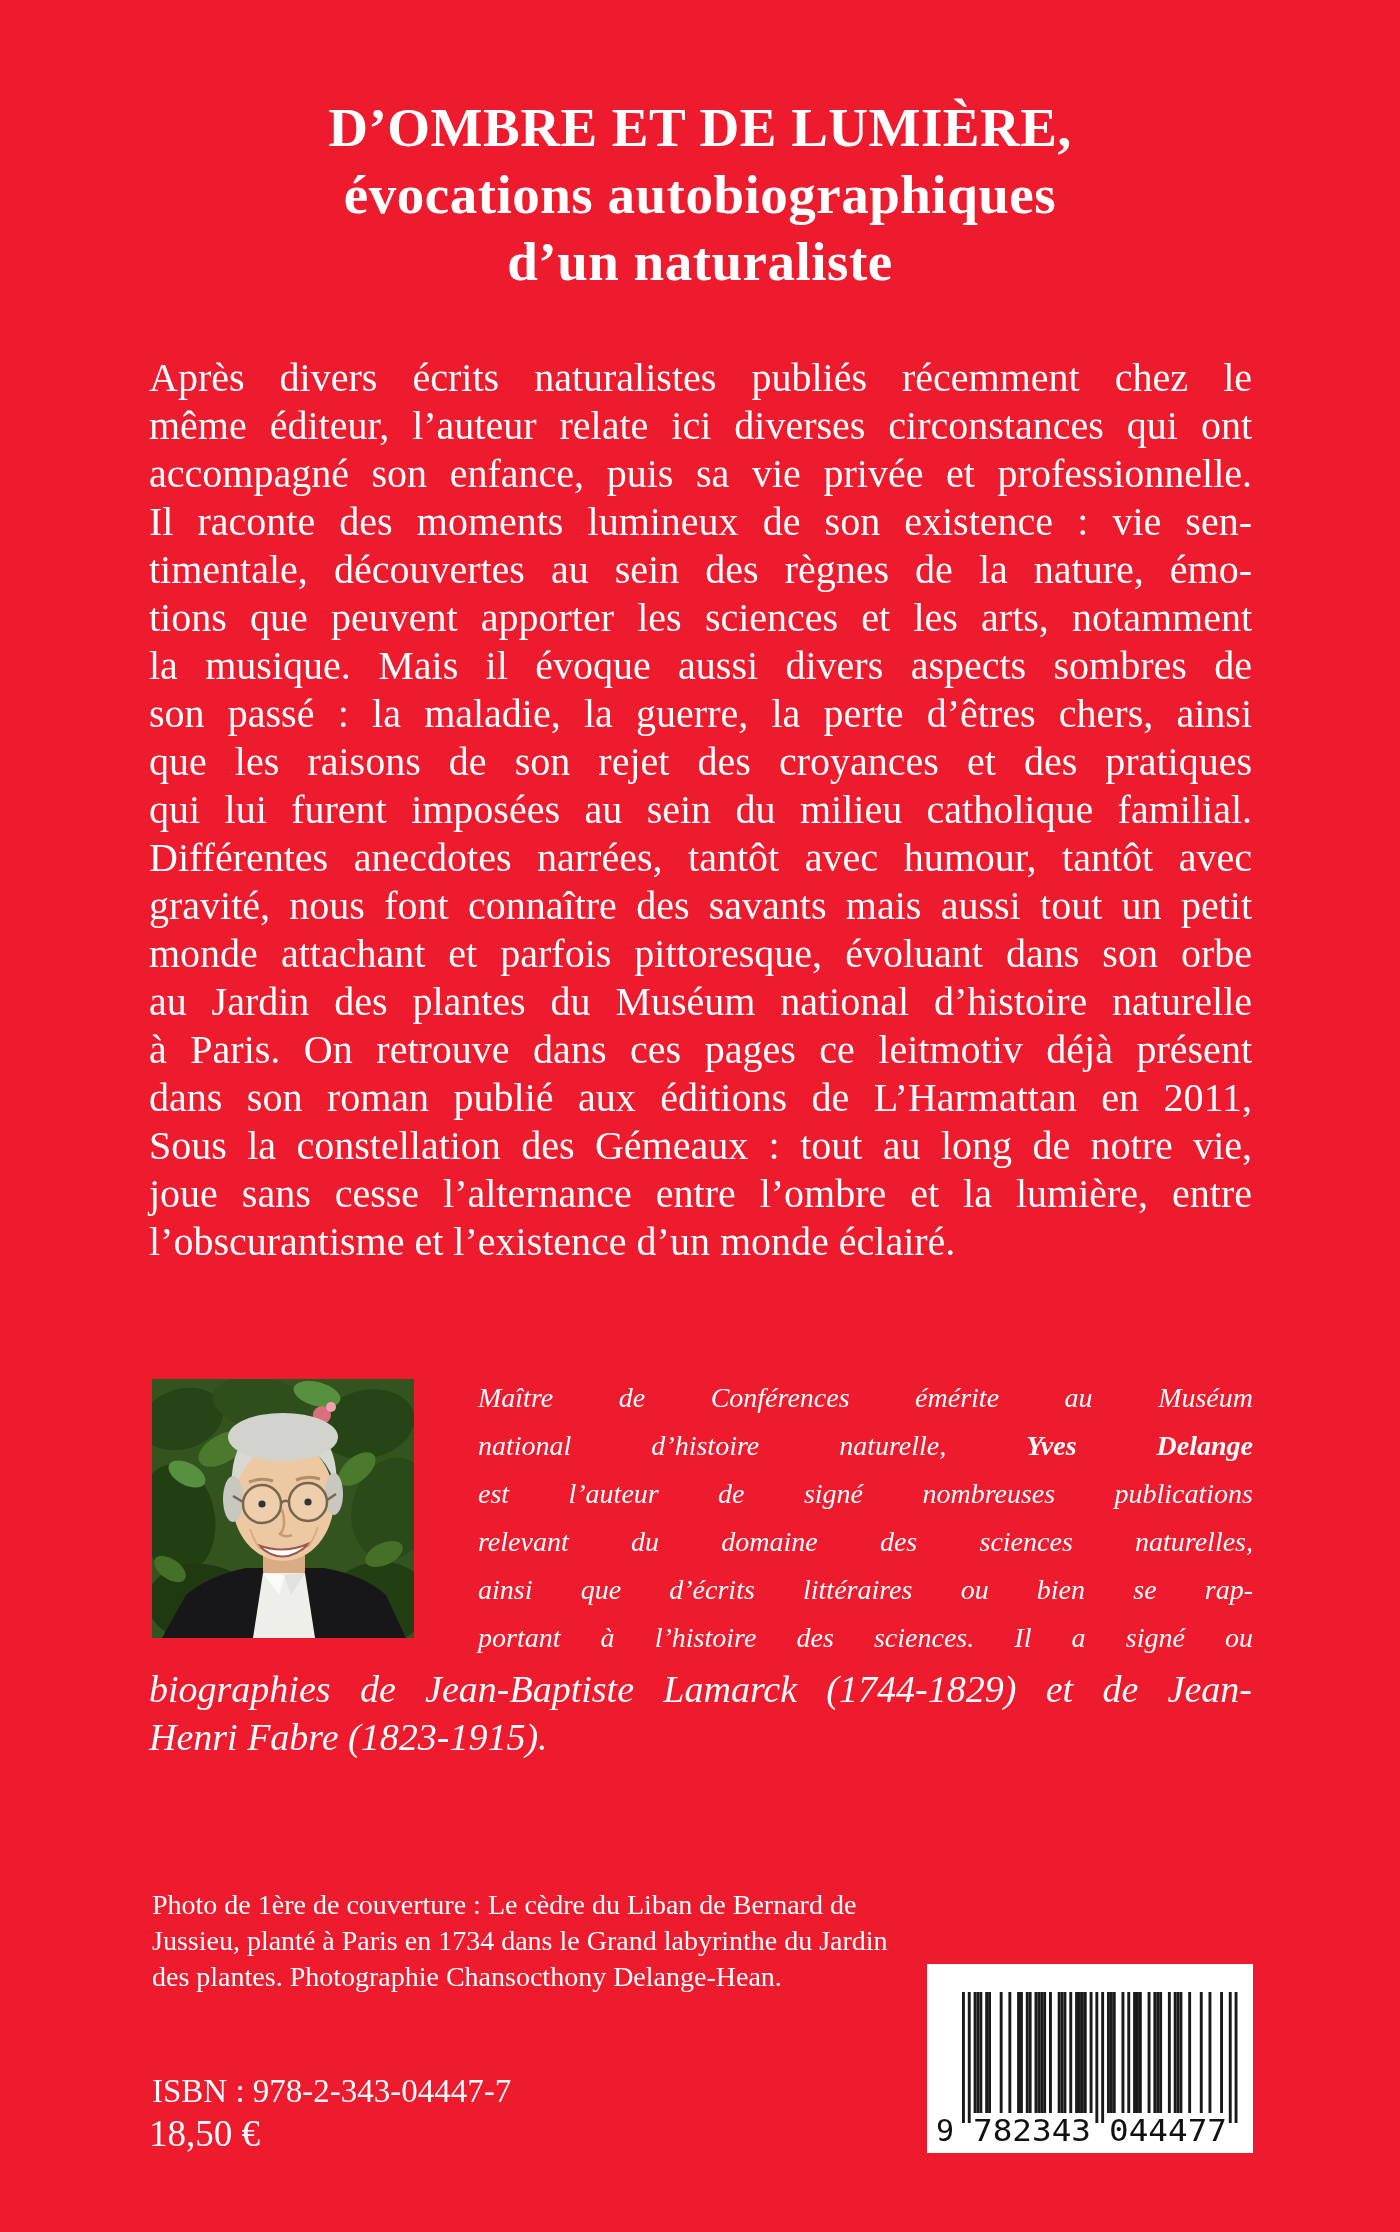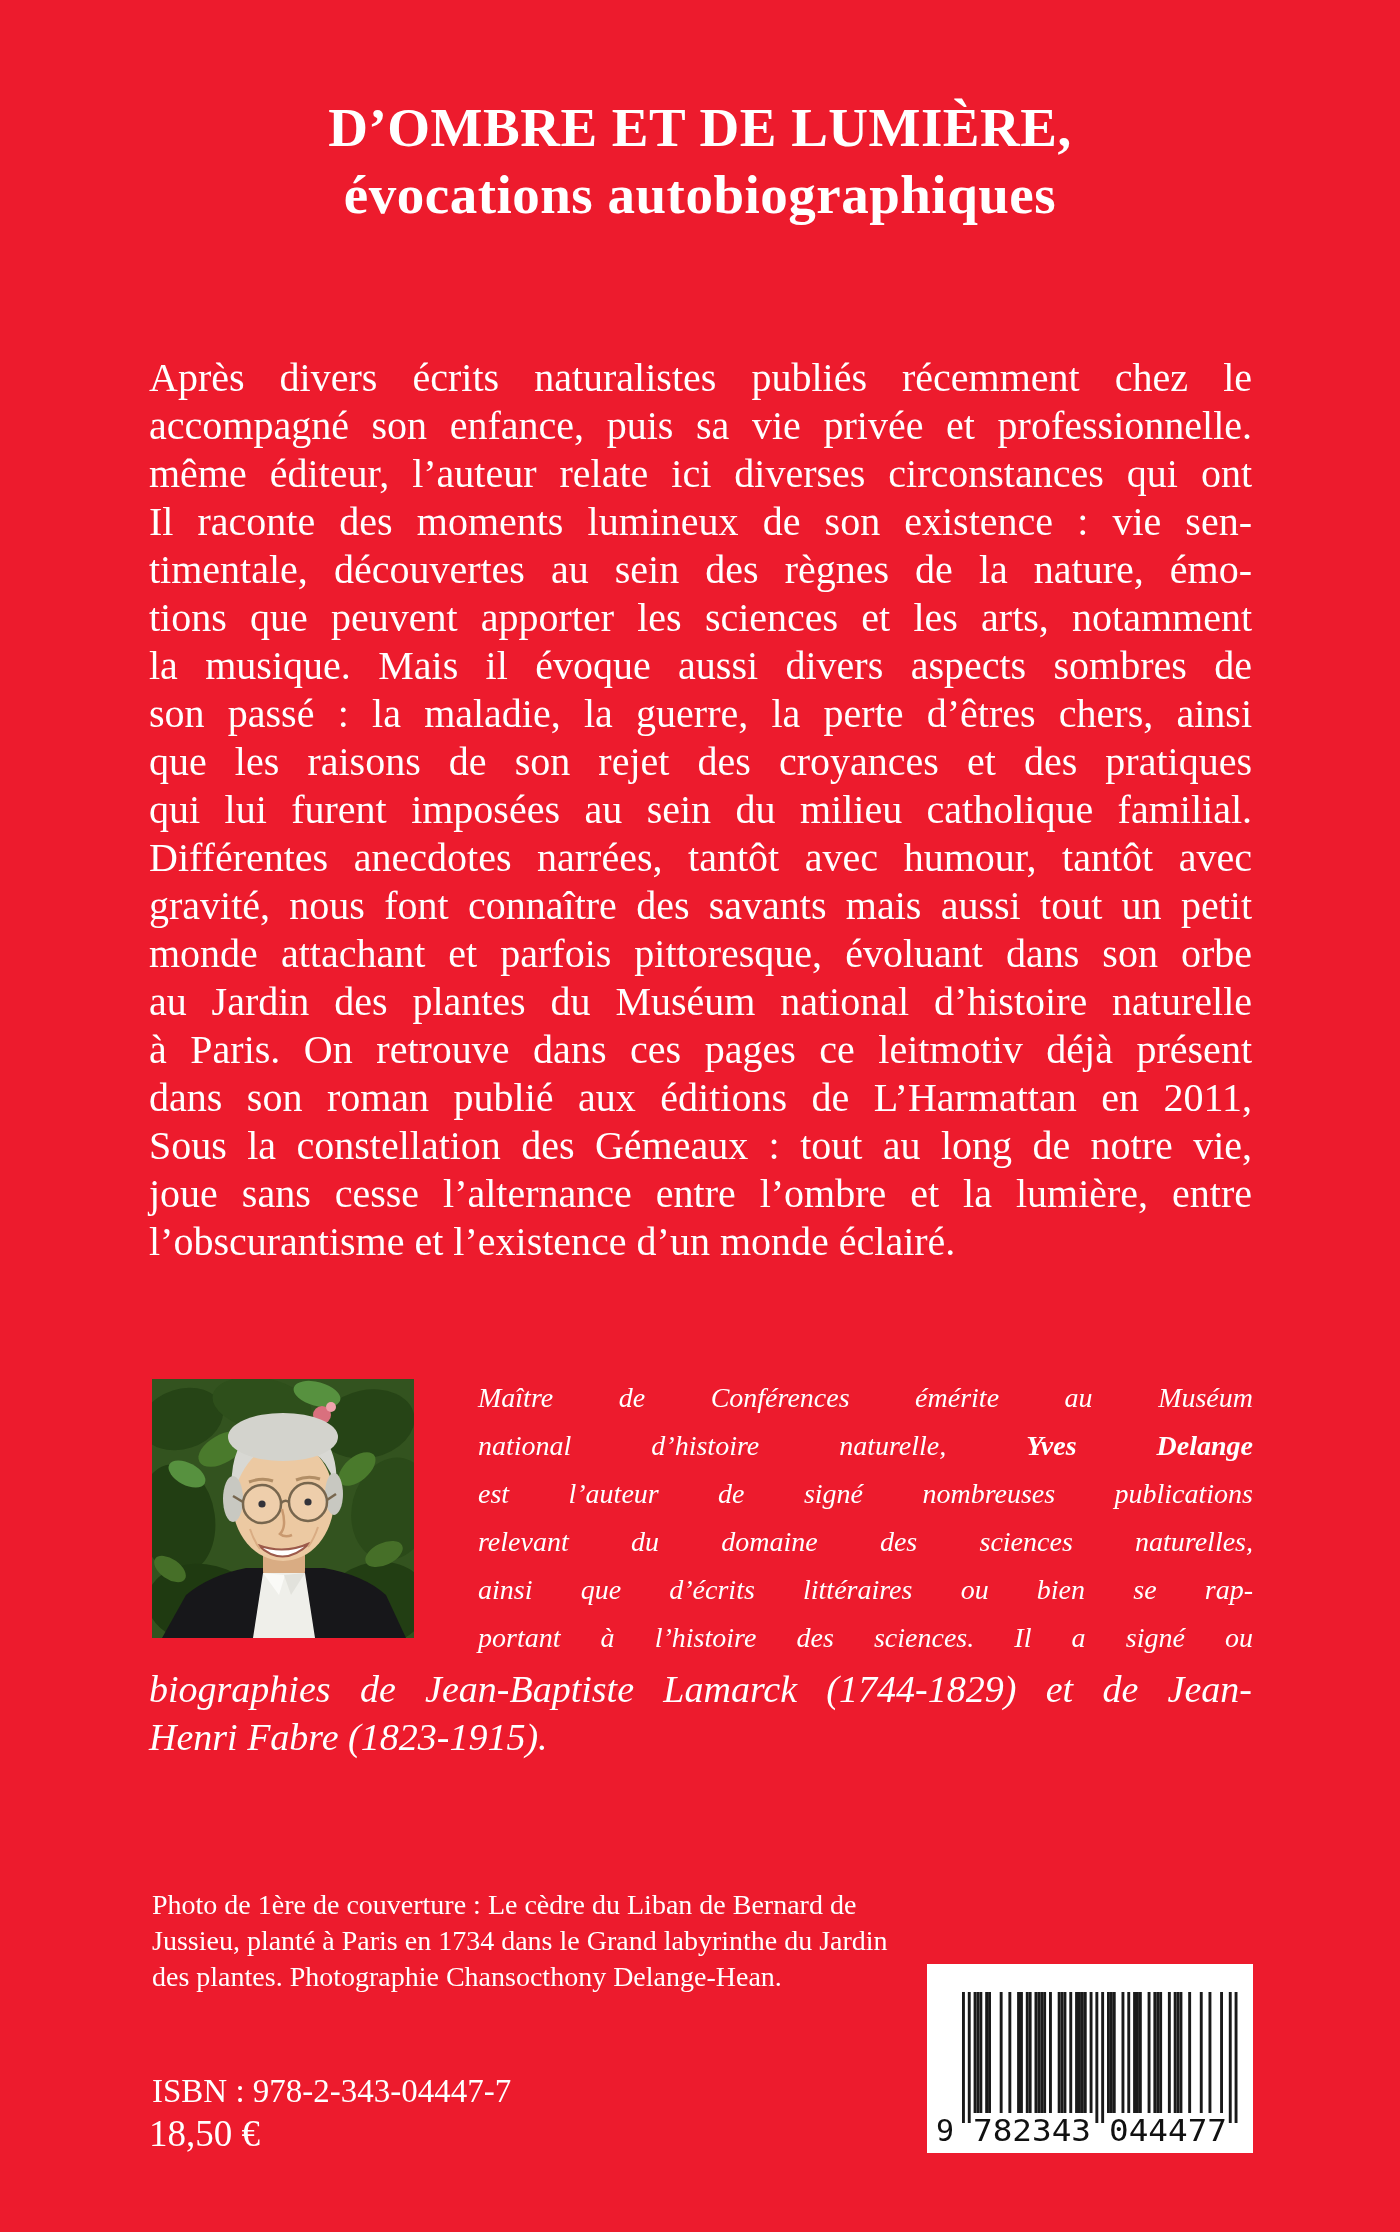--- a/index.html
+++ b/index.html
@@ -63,26 +63,27 @@
   .barcode-box svg { display: block; width: 326px; height: 189px; }
 </style>
 </head>
 <body>
 
 <div class="cover">
 
   <header class="title-block">
     <div>D’OMBRE ET DE LUMIÈRE,</div>
     <div>évocations autobiographiques</div>
+    <div>d’un naturaliste</div>
   </header>
 
   <section class="synopsis">
     <div class="jline">Après divers écrits naturalistes publiés récemment chez le</div>
+    <div class="jline">même éditeur, l’auteur relate ici diverses circonstances qui ont</div>
     <div class="jline">accompagné son enfance, puis sa vie privée et professionnelle.</div>
-    <div class="jline">même éditeur, l’auteur relate ici diverses circonstances qui ont</div>
     <div class="jline">Il raconte des moments lumineux de son existence : vie sen-</div>
     <div class="jline">timentale, découvertes au sein des règnes de la nature, émo-</div>
     <div class="jline">tions que peuvent apporter les sciences et les arts, notamment</div>
     <div class="jline">la musique. Mais il évoque aussi divers aspects sombres de</div>
     <div class="jline">son passé : la maladie, la guerre, la perte d’êtres chers, ainsi</div>
     <div class="jline">que les raisons de son rejet des croyances et des pratiques</div>
     <div class="jline">qui lui furent imposées au sein du milieu catholique familial.</div>
     <div class="jline">Différentes anecdotes narrées, tantôt avec humour, tantôt avec</div>
     <div class="jline">gravité, nous font connaître des savants mais aussi tout un petit</div>
     <div class="jline">monde attachant et parfois pittoresque, évoluant dans son orbe</div>

